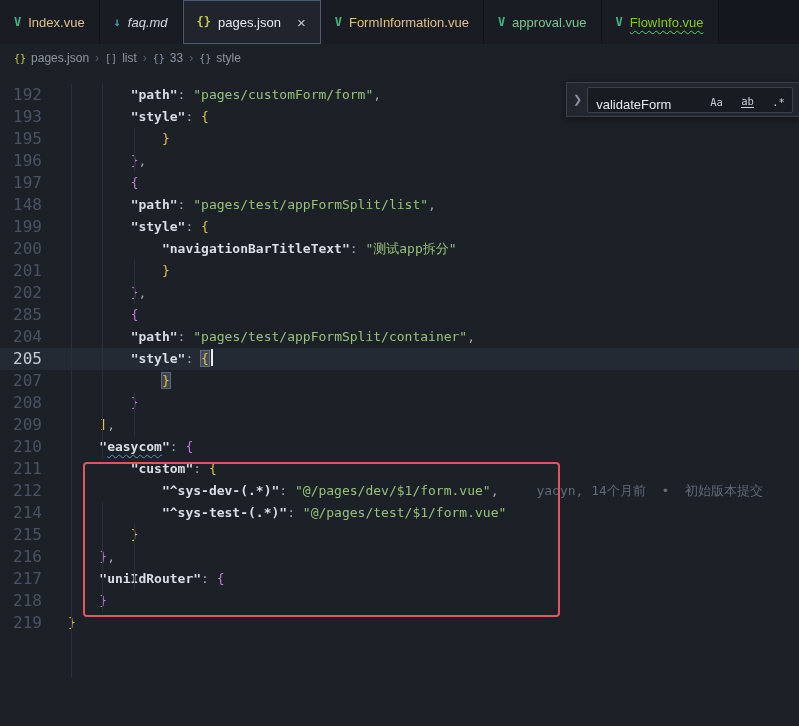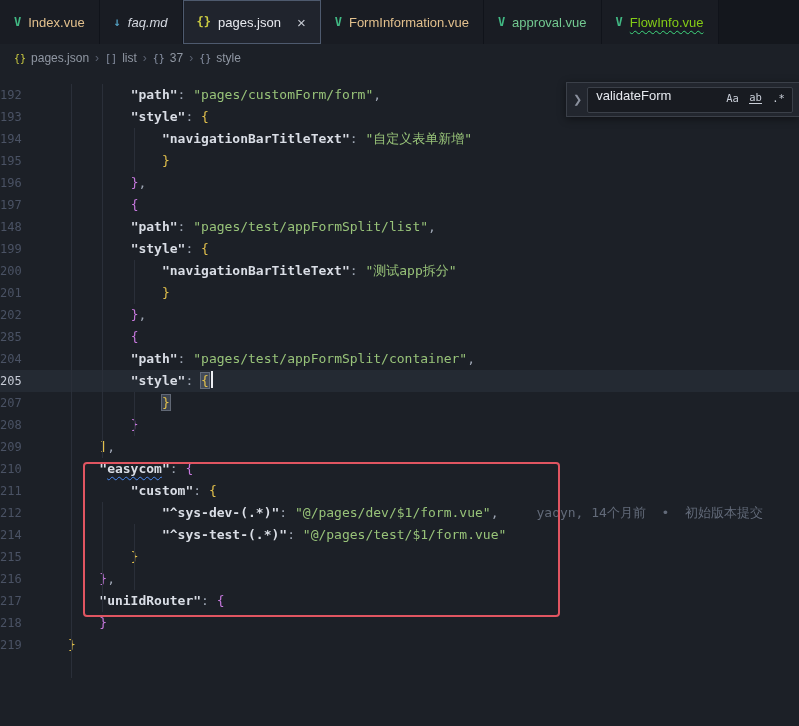--- a/index.html
+++ b/index.html
@@ -19,42 +19,42 @@
   .crumbs{height:28px;display:flex;align-items:center;padding-left:14px;font-size:12px;color:#9097a3;background:#1c2027}
   .crumb{display:flex;align-items:center;gap:5px;cursor:pointer}
   .cicon{font-family:"DejaVu Sans Mono",monospace;font-size:10px}
   .csep{color:#596070;margin:0 6px}
 
   
   .editor{position:absolute;top:72px;left:0;right:0;bottom:0;background:#1c2027;overflow:hidden}
   .lines{position:relative;padding-top:12px;font-family:"DejaVu Sans Mono",monospace;font-size:13px}
   .row{display:flex;height:22px;line-height:22px}
   .row.cur{background:rgba(140,160,200,.08)}
-  .num{width:68px;padding-right:26px;color:#4a5264;font-size:12px;flex:none;user-select:none}
+  .num{width:68px;padding-right:26px;text-align:right;color:#4a5264;font-size:16px;flex:none;user-select:none}
   .row.cur .num{color:#c6cbd6}
   .txt{white-space:pre;flex:1}
   .tk-k{color:#d9dde5;font-weight:600}
   .tk-p{color:#9ea6b4}
   .tk-s{color:#98c379}
   .tk-g{color:#e2c04c}
   .tk-v{color:#c678dd}
   .bm{background:rgba(128,140,165,.33);outline:1px solid rgba(165,175,195,.5)}
   .cursorbar{display:inline-block;width:2px;height:17px;background:#eceef2;vertical-align:-3px;margin-left:2px}
   .sq-b{text-decoration:underline;text-decoration-style:wavy;text-decoration-color:#4c8df6;text-decoration-thickness:1px;text-underline-offset:3px}
   .blame{color:#626a79;padding-left:38px}
   .guide{position:absolute;width:1px;background:#2a2f39}
 
   
   .redbox{position:absolute;left:83px;top:462px;width:477px;height:155px;border:2px solid #e05561;border-radius:4px;pointer-events:none;z-index:5}
 
   
   .find{position:absolute;top:82px;right:0;width:233px;height:35px;background:#22262e;border:1px solid #3b4049;border-right:none;
         display:flex;align-items:center;padding:0 6px 0 4px;box-shadow:0 2px 8px rgba(0,0,0,.45);z-index:6}
   .find-chevron{color:#8b919e;font-size:11px;margin:0 5px 0 2px;cursor:pointer}
-  .find-input{flex:1;height:26px;background:#181b21;border:1px solid #3b4049;border-radius:2px;display:flex;align-items:flex-start;padding:0 3px 0 8px;overflow:hidden}
+  .find-input{flex:1;height:26px;background:#181b21;border:1px solid #3b4049;border-radius:2px;display:flex;align-items:flex-end;padding:0 3px 0 8px;overflow:hidden}
   .find-text{flex:1;color:#e6e9ef;font-size:13px;white-space:nowrap}
   .fbtn{width:21px;height:20px;display:flex;align-items:center;justify-content:center;background:transparent;border:none;
         color:#c9ced8;font-size:10.5px;font-family:"DejaVu Sans Mono",monospace;border-radius:3px;cursor:pointer;flex:none}
   .fbtn .ww{border-bottom:1px solid currentColor}
 </style>
 </head>
 <body>
 
 <div class="tabbar">
     <div class="tab">
@@ -90,42 +90,38 @@
       <span>pages.json</span>
     </span>
     <span class="csep">›</span>
     <span class="crumb">
       <span class="cicon" style="color: rgb(138, 147, 166);">[]</span>
       <span>list</span>
     </span>
     <span class="csep">›</span>
     <span class="crumb">
       <span class="cicon" style="color: rgb(138, 147, 166);">{}</span>
-      <span>37</span>
+      <span>33</span>
     </span>
     <span class="csep">›</span>
     <span class="crumb">
       <span class="cicon" style="color: rgb(138, 147, 166);">{}</span>
       <span>style</span>
     </span>
   </div>
 
 <div class="editor">
   <div class="lines" id="code-lines">
       <div class="row">
         <div class="num">192</div>
         <div class="txt">        <span class="tk-k">"path"</span><span class="tk-p">: </span><span class="tk-s">"pages/customForm/form"</span><span class="tk-p">,</span></div>
       </div>
       <div class="row">
         <div class="num">193</div>
         <div class="txt">        <span class="tk-k">"style"</span><span class="tk-p">: </span><span class="tk-g">{</span></div>
-      </div>
-      <div class="row">
-        <div class="num">194</div>
-        <div class="txt">            <span class="tk-k">"navigationBarTitleText"</span><span class="tk-p">: </span><span class="tk-s">"自定义表单新增"</span></div>
       </div>
       <div class="row">
         <div class="num">195</div>
         <div class="txt">            <span class="tk-g">}</span></div>
       </div>
       <div class="row">
         <div class="num">196</div>
         <div class="txt">        <span class="tk-v">}</span><span class="tk-p">,</span></div>
       </div>
       <div class="row">
@@ -219,21 +215,21 @@
       <div class="guide" style="left: 133.64px; top: 188px; height: 44px;"></div>
       <div class="guide" style="left: 133.64px; top: 320px; height: 44px;"></div>
       <div class="guide" style="left: 133.64px; top: 452px; height: 66px;"></div>
     </div>
 </div>
 
 <div class="find">
   <span class="find-chevron">❯</span>
   <div class="find-input">
     <span class="find-text">validateForm</span>
-    <span id="find-toggles" style="display:flex;gap:2px">
+    <span id="find-toggles" style="display:flex;gap:10px">
         <button class="fbtn">
           <span>Aa</span>
         </button>
         <button class="fbtn">
           <span class="ww">ab</span>
         </button>
         <button class="fbtn">
           <span>.*</span>
         </button>
       </span>

